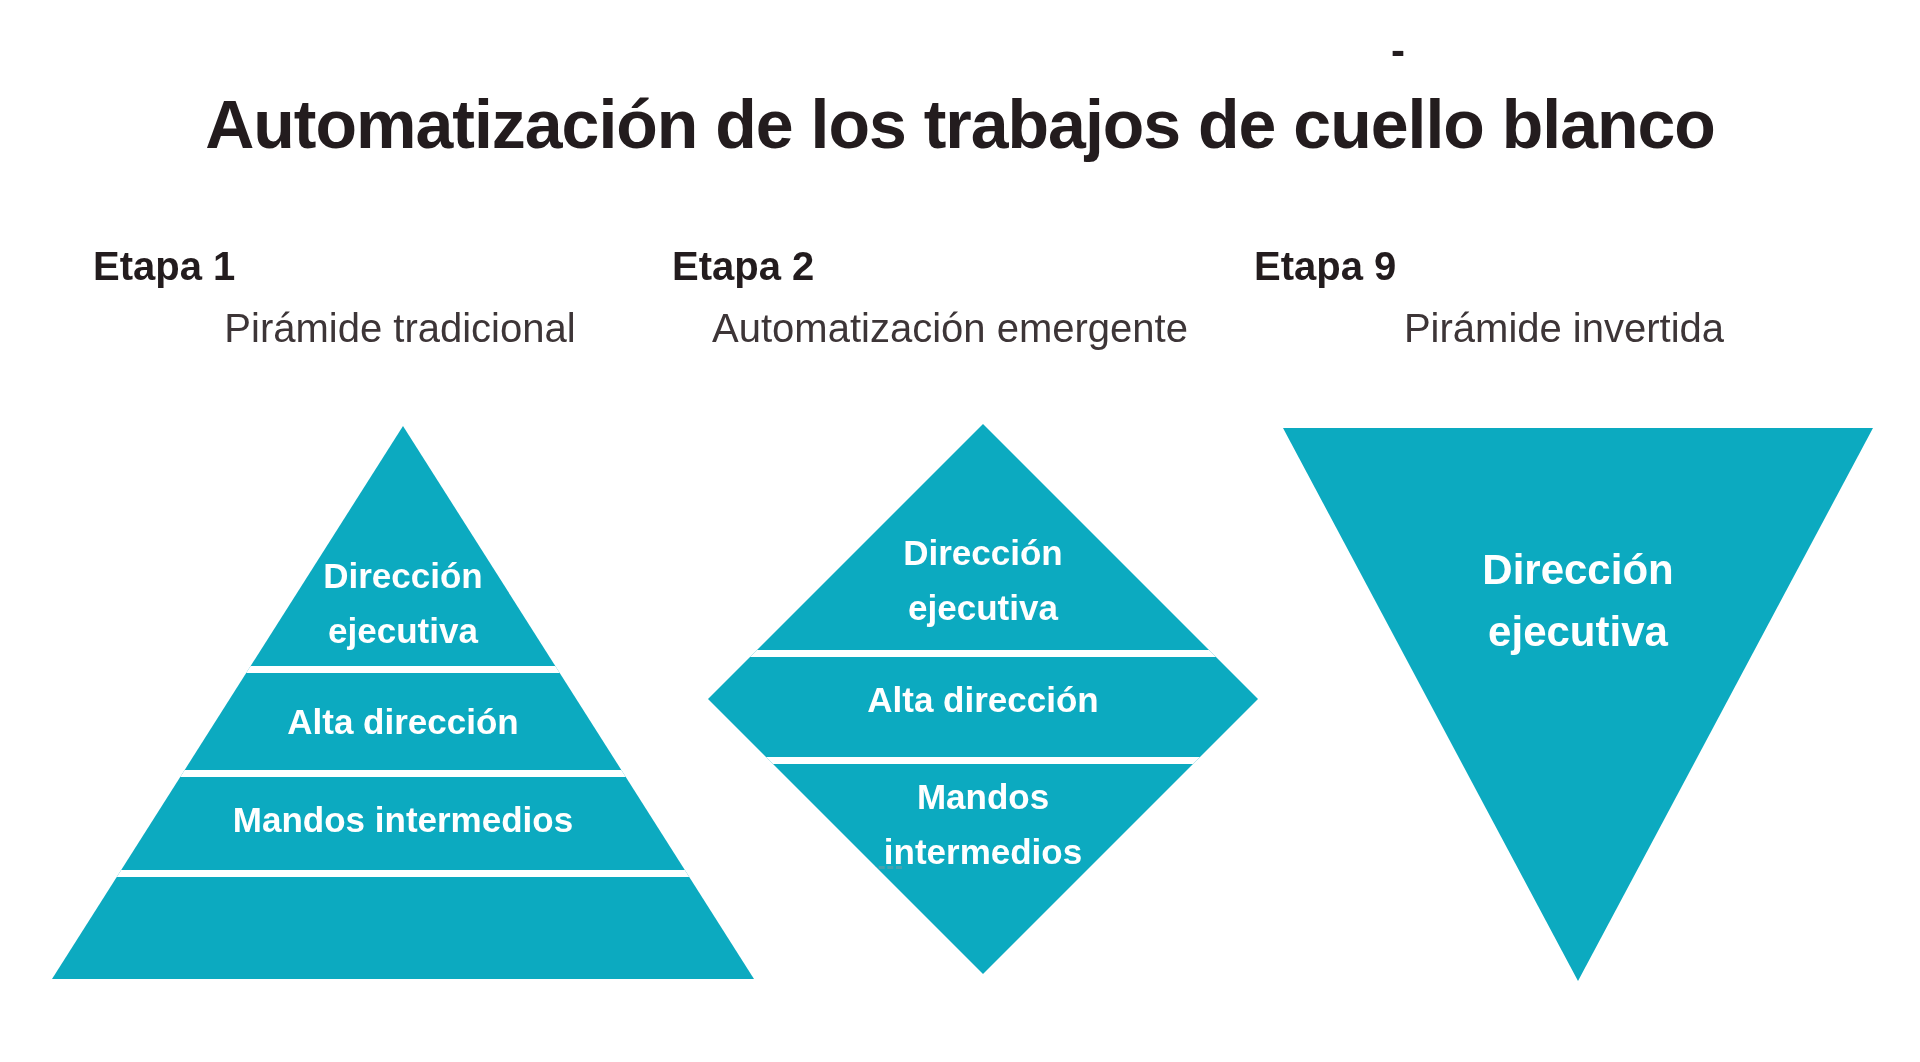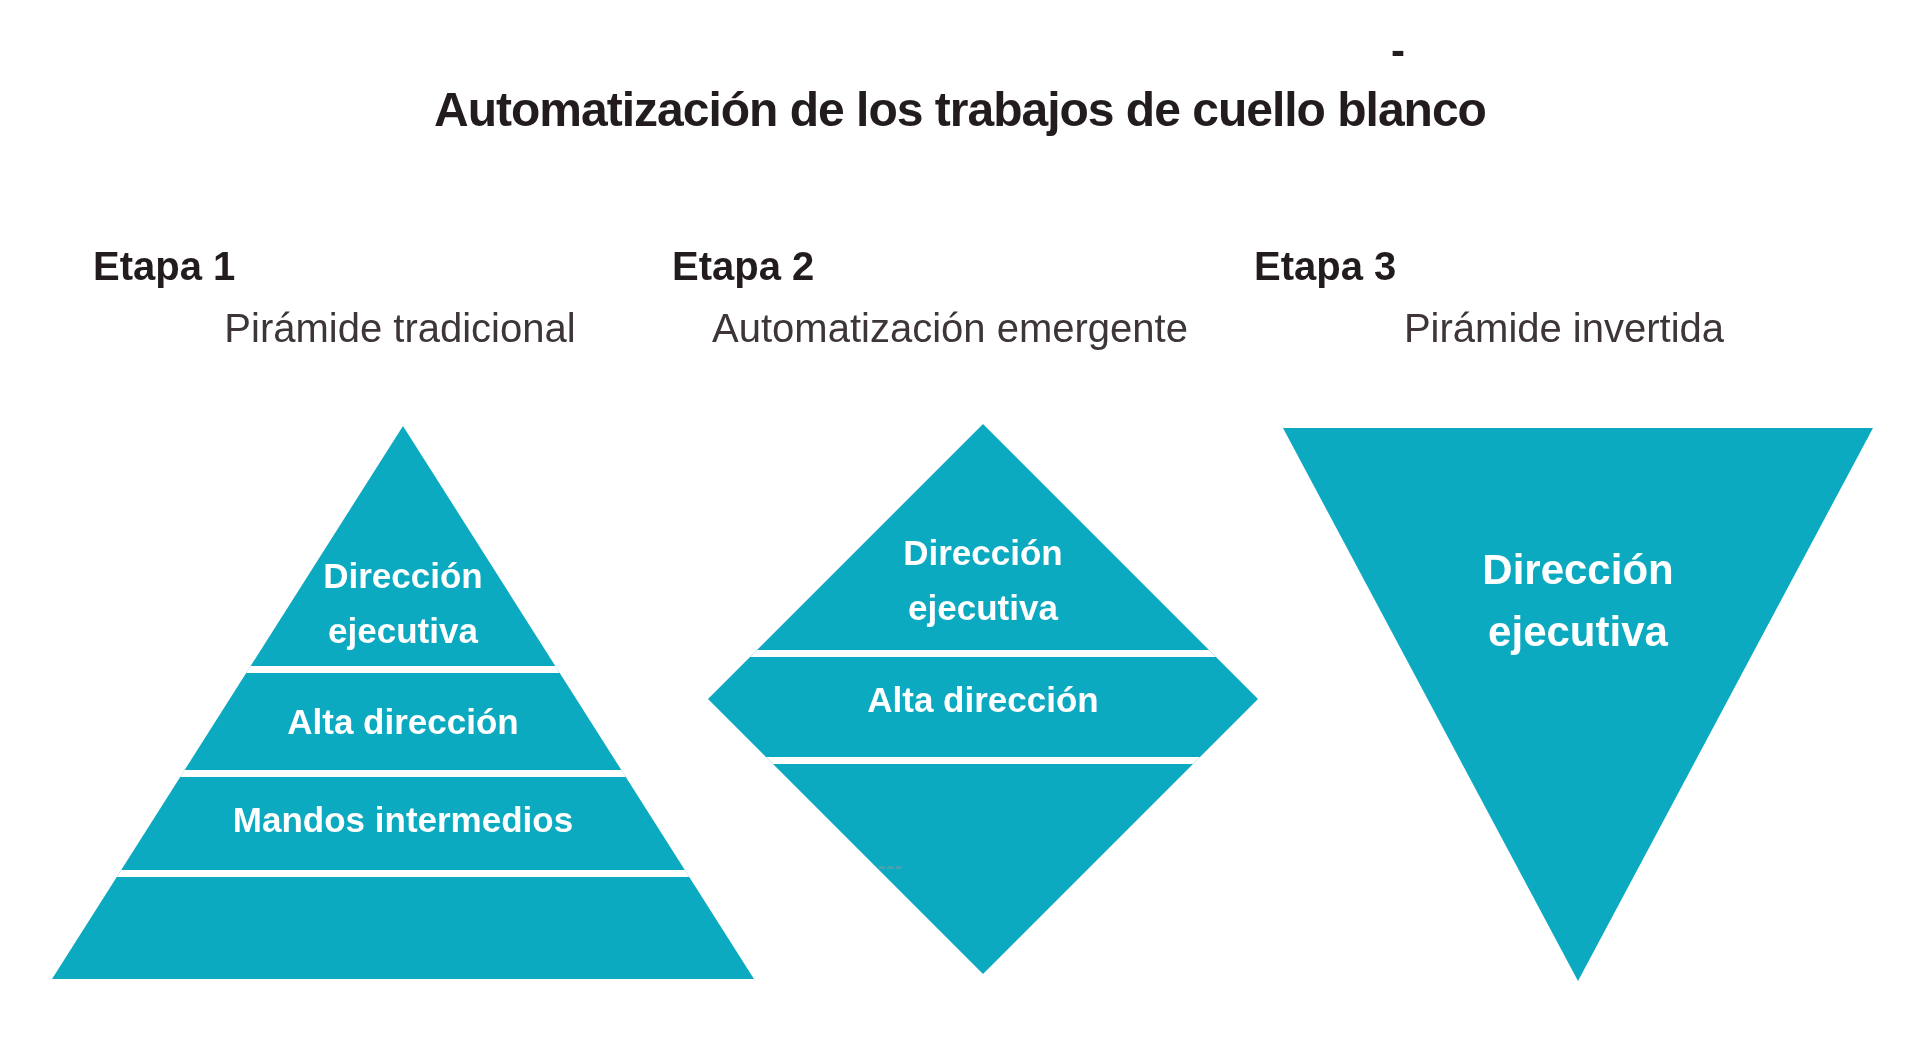--- a/index.html
+++ b/index.html
@@ -2,21 +2,21 @@
 <html style="--teal: #0caac0; --heading: #231c1e; --subtitle: #3d3537; --label: #ffffff;"><head>
 <meta charset="utf-8">
 <style>
   html,body{margin:0;padding:0;background:#ffffff;}
   #canvas{
     position:relative;width:1920px;height:1062px;background:#ffffff;overflow:hidden;
     font-family:"Liberation Sans", sans-serif;
   }
   .title{
     position:absolute;left:0;top:38px;width:100%;text-align:center;
-    font-size:48px;font-weight:700;letter-spacing:-1px;color:var(--heading);
+    font-size:68px;font-weight:700;letter-spacing:-1px;color:var(--heading);
     line-height:80px;
   }
   .title-dash-artifact{
     position:absolute;left:1390px;top:48px;width:16px;height:6px;
     color:var(--heading);font-size:42px;font-weight:700;line-height:6px;text-align:center;
   }
   .stage-heading{
     position:absolute;width:620px;text-align:left;top:241px;
     font-size:40px;font-weight:700;color:var(--heading);line-height:50px;
   }
@@ -58,21 +58,21 @@
 
   <h1 class="title">Automatización de los trabajos de cuello blanco</h1>
   <div class="title-dash-artifact">-</div>
 
   <div class="stage-heading h1">Etapa 1</div>
   <div class="stage-subtitle s1">Pirámide tradicional</div>
 
   <div class="stage-heading h2">Etapa 2</div>
   <div class="stage-subtitle s2">Automatización emergente</div>
 
-  <div class="stage-heading h3">Etapa 3</div>
+  <div class="stage-heading h3">Etapa 9</div>
   <div class="stage-subtitle s3">Pirámide invertida</div>
 
   <div class="shape shape-pyramid">
     <div class="lvl" style="top:122px;">
       <div>Dirección</div>
       <div>ejecutiva</div>
     </div>
     <div class="divider" style="top:240px;"></div>
     <div class="lvl" style="top:268px;">Alta dirección</div>
     <div class="divider" style="top:344px;"></div>
@@ -81,20 +81,24 @@
   </div>
 
   <div class="shape shape-diamond">
     <div class="lvl" style="top:101px;">
       <div>Dirección</div>
       <div>ejecutiva</div>
     </div>
     <div class="divider" style="top:226px;"></div>
     <div class="lvl" style="top:248px;">Alta dirección</div>
     <div class="divider" style="top:333px;"></div>
+    <div class="lvl" style="top:345px;">
+      <div>Mandos</div>
+      <div>intermedios</div>
+    </div>
     <div class="smudge-artifact"></div>
   </div>
 
   <div class="shape shape-inverted">
     <div class="lvl lvl-big" style="top:111px;">
       <div>Dirección</div>
       <div>ejecutiva</div>
     </div>
   </div>
 

